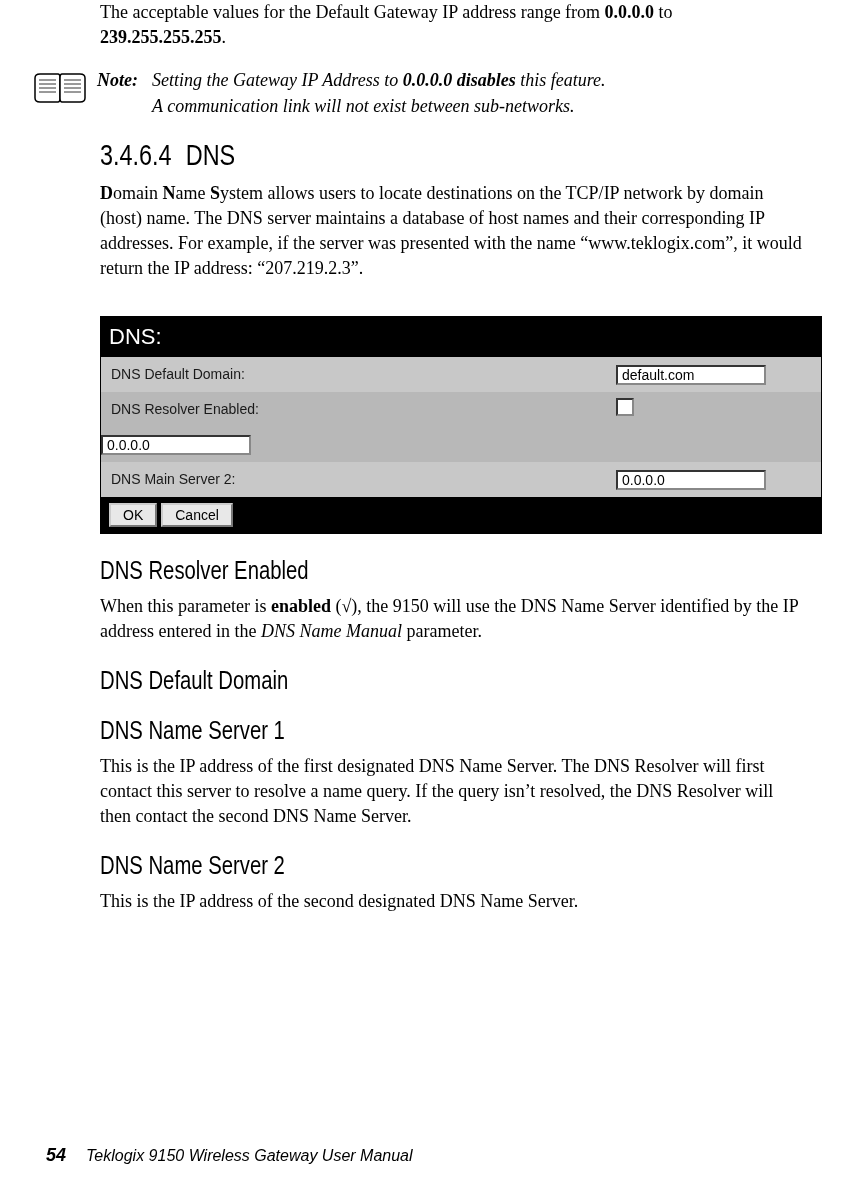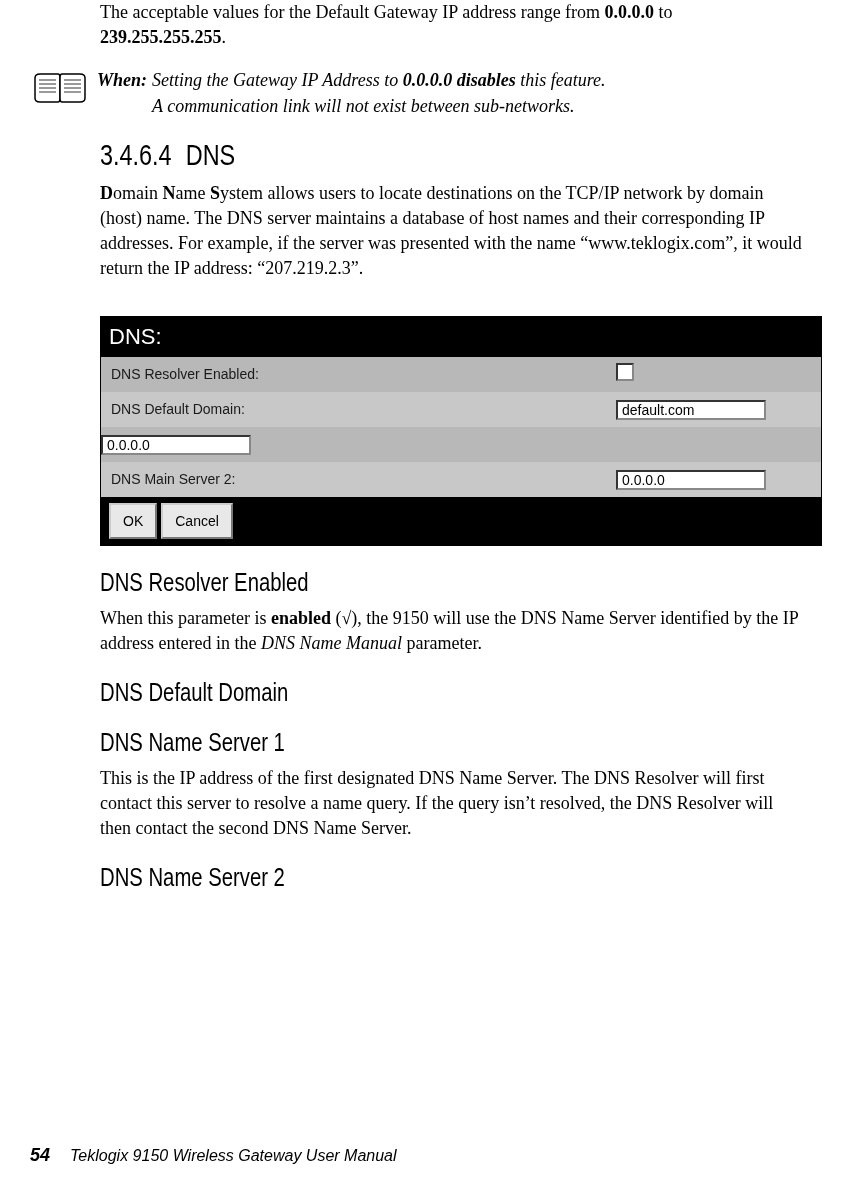--- a/index.html
+++ b/index.html
@@ -139,33 +139,33 @@
     }
     .dns-button-row {
       background: black;
       padding: 6px 8px;
     }
     .dns-button {
       font-family: Arial, Helvetica, sans-serif;
       font-size: 14px;
       background: #e8e8e8;
       border: 2px outset #ccc;
-      padding: 8px 12px;
+      padding: 2px 12px;
       margin-right: 4px;
     }
     .bold {
       font-weight: bold;
     }
     .italic {
       font-style: italic;
     }
     .footer {
       position: absolute;
       bottom: 30px;
-      left: 30px;
+      left: 46px;
       font-family: Arial, Helvetica, sans-serif;
       font-style: italic;
       font-size: 16px;
     }
     .footer-page {
       font-weight: bold;
       font-style: italic;
       font-size: 18px;
       margin-right: 20px;
     }
@@ -190,46 +190,46 @@
         <line x1="9" y1="16" x2="26" y2="16" stroke="black" stroke-width="0.8"></line>
         <line x1="9" y1="20" x2="26" y2="20" stroke="black" stroke-width="0.8"></line>
         <line x1="9" y1="24" x2="26" y2="24" stroke="black" stroke-width="0.8"></line>
         <line x1="34" y1="12" x2="51" y2="12" stroke="black" stroke-width="0.8"></line>
         <line x1="34" y1="16" x2="51" y2="16" stroke="black" stroke-width="0.8"></line>
         <line x1="34" y1="20" x2="51" y2="20" stroke="black" stroke-width="0.8"></line>
         <line x1="34" y1="24" x2="51" y2="24" stroke="black" stroke-width="0.8"></line>
       </svg>
     </div>
     <div class="note-content">
-      <span class="note-label">When:</span><span>Setting the Gateway IP Address to </span><span class="bold">0.0.0.0 disables</span><span> this feature.</span>
+      <span class="note-label">Note:</span><span>Setting the Gateway IP Address to </span><span class="bold">0.0.0.0 disables</span><span> this feature.</span>
       <span class="indented">A communication link will not exist between sub-networks.</span>
     </div>
   </div>
 
   <div class="main-text">
     <div class="section-heading">
       <span class="section-num">3.4.6.4</span><span>DNS</span>
     </div>
 
     <div class="para">
       <span class="bold">D</span><span>omain </span><span class="bold">N</span><span>ame </span><span class="bold">S</span><span>ystem allows users to locate destinations on the TCP/IP network by domain (host) name. The DNS server maintains a database of host names and their corresponding IP addresses. For example, if the server was presented with the name “www.teklogix.com”, it would return the IP address: “207.219.2.3”.</span>
     </div>
 
     <div class="dns-panel">
       <div class="dns-title-row">DNS:</div>
+      <div class="dns-row alt-dark">
+        <div class="dns-label">DNS Default Domain:</div>
+        <div class="dns-control">
+          <input class="dns-input" value="default.com" style="">
+        </div>
+      </div>
       <div class="dns-row alt-light">
         <div class="dns-label">DNS Resolver Enabled:</div>
         <div class="dns-control">
           <span class="dns-checkbox"></span>
-        </div>
-      </div>
-      <div class="dns-row alt-dark">
-        <div class="dns-label">DNS Default Domain:</div>
-        <div class="dns-control">
-          <input class="dns-input" value="default.com" style="">
         </div>
       </div>
       <div class="dns-row alt-light">
         <div class="dns-control">
           <input class="dns-input" value="0.0.0.0" style="">
         </div>
       </div>
       <div class="dns-row alt-dark">
         <div class="dns-label">DNS Main Server 2:</div>
         <div class="dns-control">
@@ -245,18 +245,19 @@
     <div class="para">
       <span>When this parameter is </span><span class="bold">enabled</span><span> (√), the 9150 will use the DNS Name Server identified by the IP address entered in the </span><span class="italic">DNS Name Manual</span><span> parameter.</span>
     </div>
 
     <div class="sub-heading">DNS Default Domain</div>
 
     <div class="sub-heading">DNS Name Server 1</div>
     <div class="para">This is the IP address of the first designated DNS Name Server. The DNS Resolver will first contact this server to resolve a name query. If the query isn’t resolved, the DNS Resolver will then contact the second DNS Name Server.</div>
 
     <div class="sub-heading">DNS Name Server 2</div>
+    <div class="para">This is the IP address of the second designated DNS Name Server.</div>
   </div>
 </div>
 
 <div class="footer">
   <span class="footer-page">54</span><span>Teklogix 9150 Wireless Gateway User Manual</span>
 </div>
 
 </body></html>

